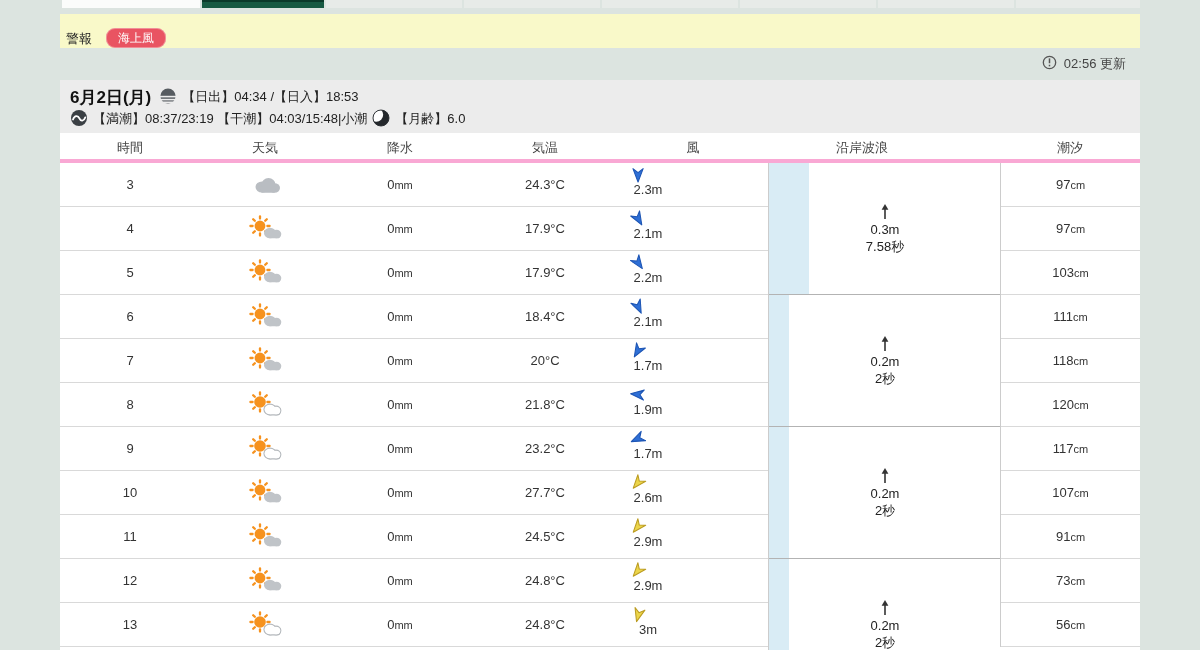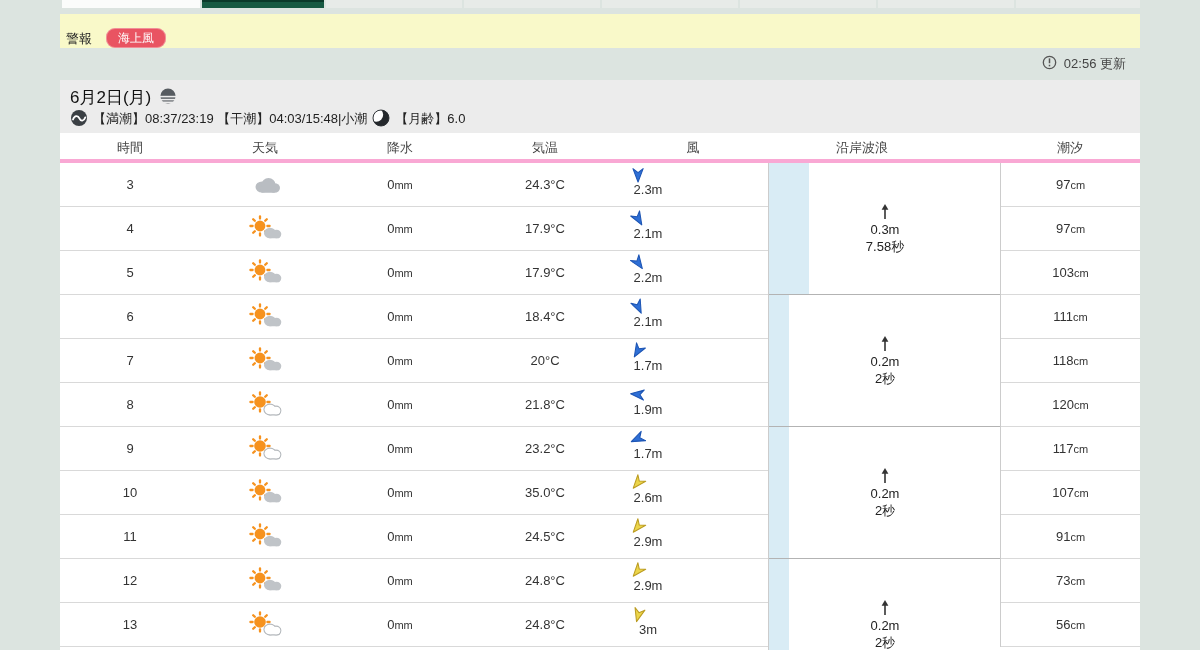--- a/index.html
+++ b/index.html
@@ -23,21 +23,21 @@
     border-radius:9px;text-decoration:none;box-shadow:inset 0 0 0 1px rgba(255,255,255,.35);cursor:pointer}
 
   
   .update{position:absolute;top:55px;left:60px;width:1066px;display:flex;justify-content:flex-end;
     align-items:center;gap:7px;font-size:13px;color:#444}
 
   
   .card{position:absolute;top:80px;left:60px;width:1080px;height:570px;background:#fff;overflow:hidden}
   .date-header{height:53px;background:#ececec;padding:6px 0 0 10px;box-sizing:border-box}
   .dh-line{display:flex;align-items:center;gap:5px;font-size:13px;color:#222;height:22px}
-  .dh-date{font-size:17px;font-weight:normal;margin-right:3px;color:#111}
+  .dh-date{font-size:17px;font-weight:bold;margin-right:3px;color:#111}
   .thead{position:relative;height:26px;border-bottom:4px solid #f9a8d4}
   .th{position:absolute;top:6px;transform:translateX(-50%);font-size:13px;color:#444;white-space:nowrap}
   .th0{left:70px}.th1{left:205px}.th2{left:340px}.th3{left:485px}.th4{left:633px}.th5{left:802px}.th6{left:1010px}
 
   .tbody{position:relative;height:490px;overflow:hidden;background:#fff}
   .rows{position:absolute;left:0;top:0;width:708px}
   .row{position:relative;height:43px;border-bottom:1px solid #d9d9d9;background:#fff}
   .cell-time{position:absolute;left:70px;transform:translateX(-50%);line-height:43px;font-size:13px}
   .cell-weather{position:absolute;left:205px;top:8px;transform:translateX(-50%)}
   .cell-rain{position:absolute;left:340px;transform:translateX(-50%);line-height:43px;font-size:13px;white-space:nowrap}
@@ -92,20 +92,21 @@
     <div class="dh-line">
       <span class="dh-date">6月2日(月)</span>
       <span><svg width="18" height="18" viewBox="0 0 18 18">
             <circle cx="9" cy="9" r="7.6" fill="#565b60"></circle>
             <g stroke="#ececec" stroke-width="1.6">
               <line x1="1" y1="9.6" x2="17" y2="9.6"></line>
               <line x1="1.6" y1="12.6" x2="16.4" y2="12.6"></line>
               <line x1="3.6" y1="15.3" x2="14.4" y2="15.3"></line>
             </g>
           </svg></span>
+      <span>【日出】04:34 /【日入】18:53</span>
     </div>
     <div class="dh-line">
       <span><svg width="18" height="18" viewBox="0 0 18 18">
             <circle cx="9" cy="9" r="8" fill="#3a3f44"></circle>
             <path d="M3 10.5 C4.6 6.2, 8 6.2, 9.4 9.4 C10.8 12.6, 13.8 12.4, 15.3 8.4" stroke="#fff" stroke-width="1.8" fill="none" stroke-linecap="round"></path>
           </svg></span>
       <span>【満潮】08:37/23:19 【干潮】04:03/15:48|小潮</span>
       <span><svg width="18" height="18" viewBox="0 0 18 18">
             <defs>
               <clipPath id="mc">
@@ -370,21 +371,21 @@
                 <line x1="18.2" y1="5.8" x2="19.8" y2="4.2"></line>
               </g>
               <circle cx="13" cy="11" r="5.4" fill="#f6921e"></circle>
               <g fill="#c0c4c8">
                 <ellipse cx="23" cy="18" rx="6" ry="5.3"></ellipse>
                 <ellipse cx="29.5" cy="19" rx="4.8" ry="4.3"></ellipse>
                 <rect x="21" y="17.6" width="12.5" height="5.6" rx="2.8"></rect>
               </g>
             </svg></span>
     <span class="cell-rain"><span>0</span><span class="unit">mm</span></span>
-    <span class="cell-temp">35.0°C</span>
+    <span class="cell-temp">27.7°C</span>
     <span class="cell-wind">
       <span class="wind-arrow">
               <svg width="17" height="17" viewBox="0 0 16 16" style="transform-origin: 50% 50%; transform: rotate(40deg);">
                 <path d="M8 15 L3.2 2.5 L8 6.2 L12.8 2.5 Z" stroke-width="1" stroke-linejoin="round" fill="#ecd54a" stroke="#bb9c22"></path>
               </svg>
             </span>
       <span class="wind-speed">2.6m</span>
     </span>
   </div>
 

